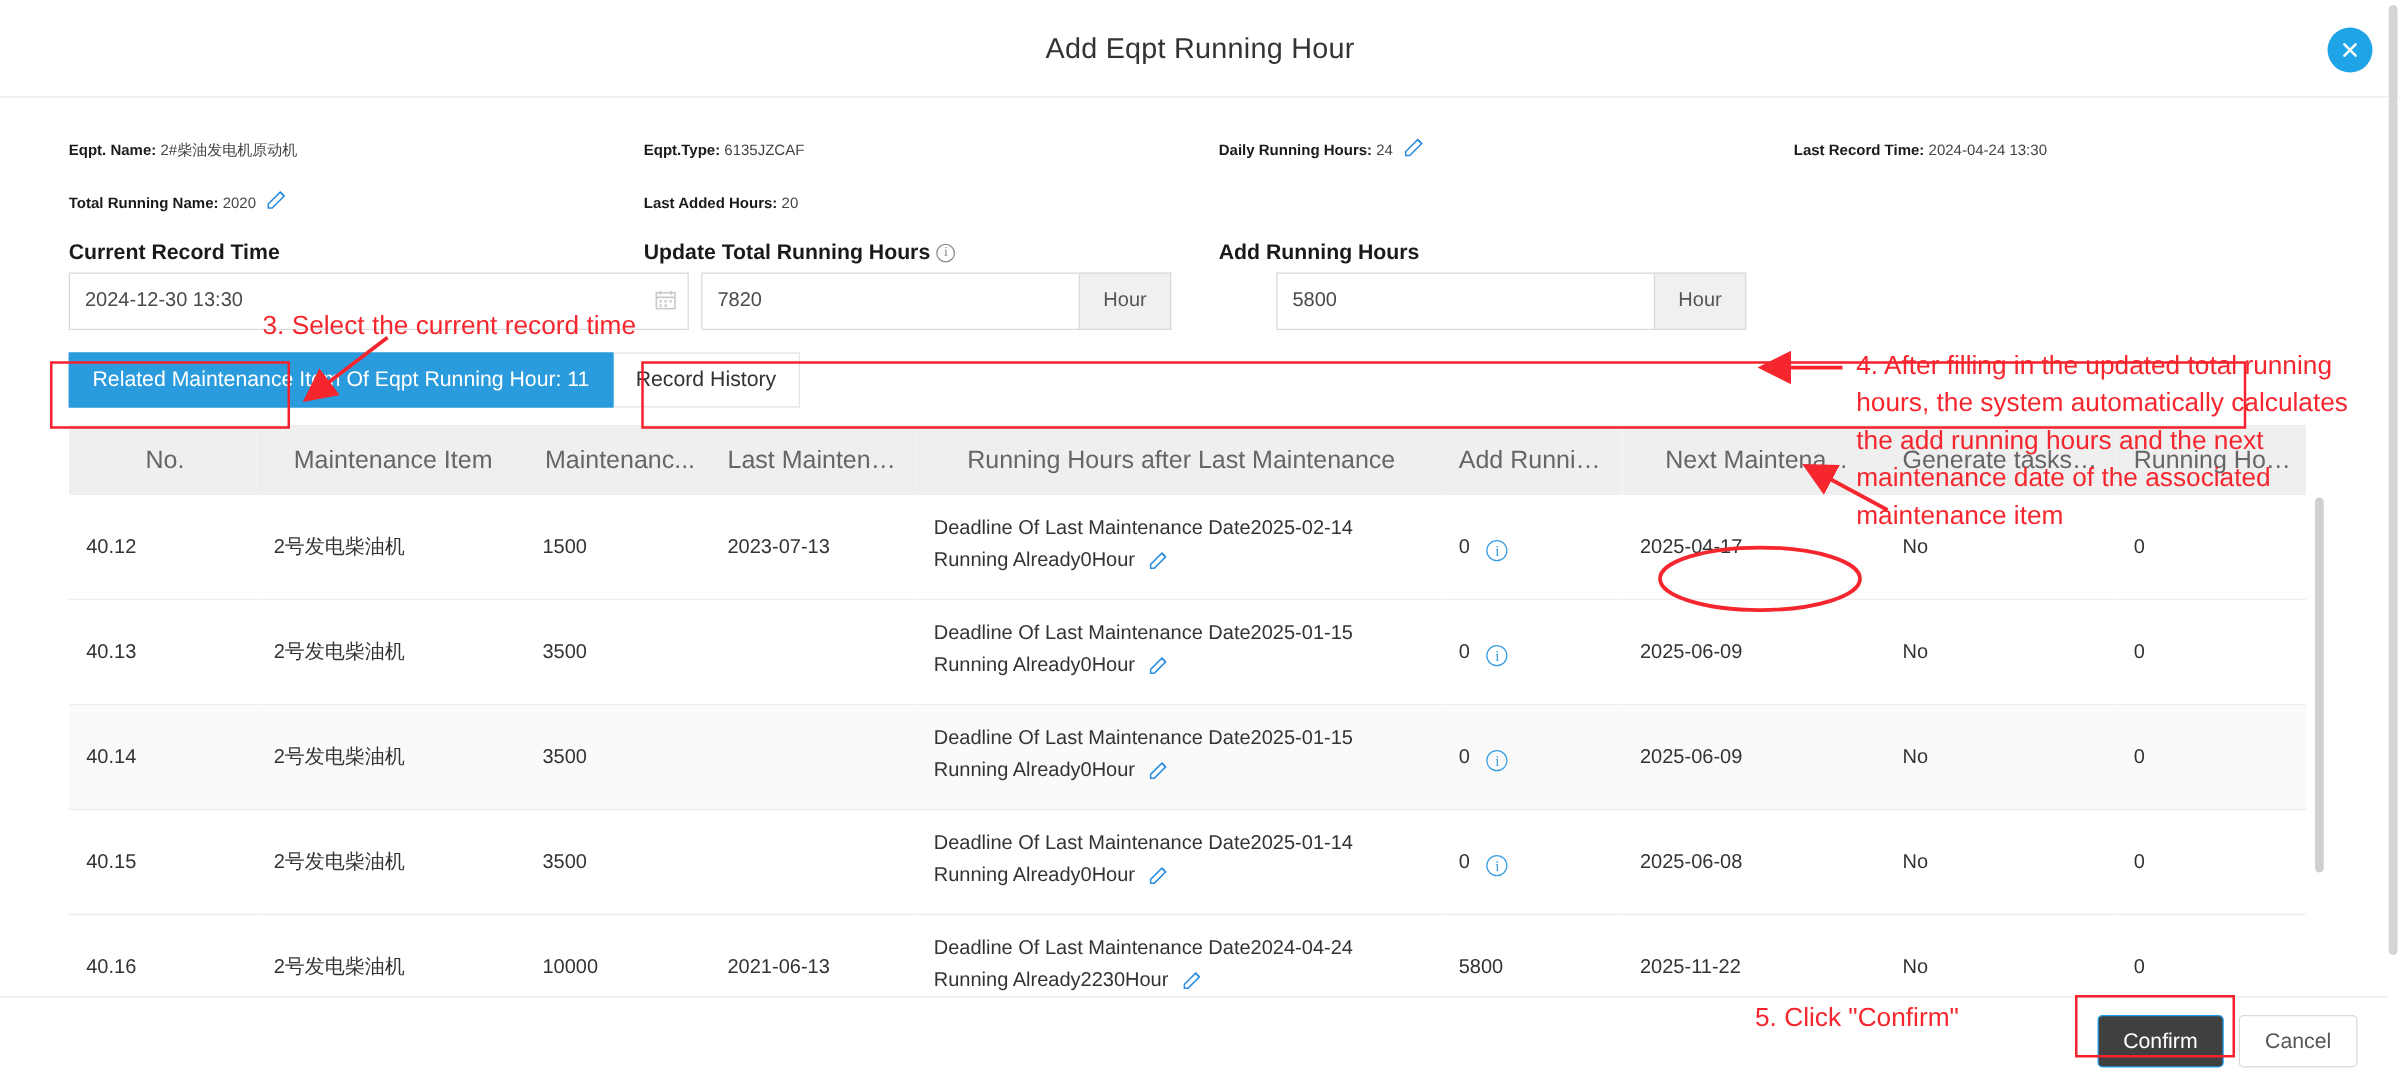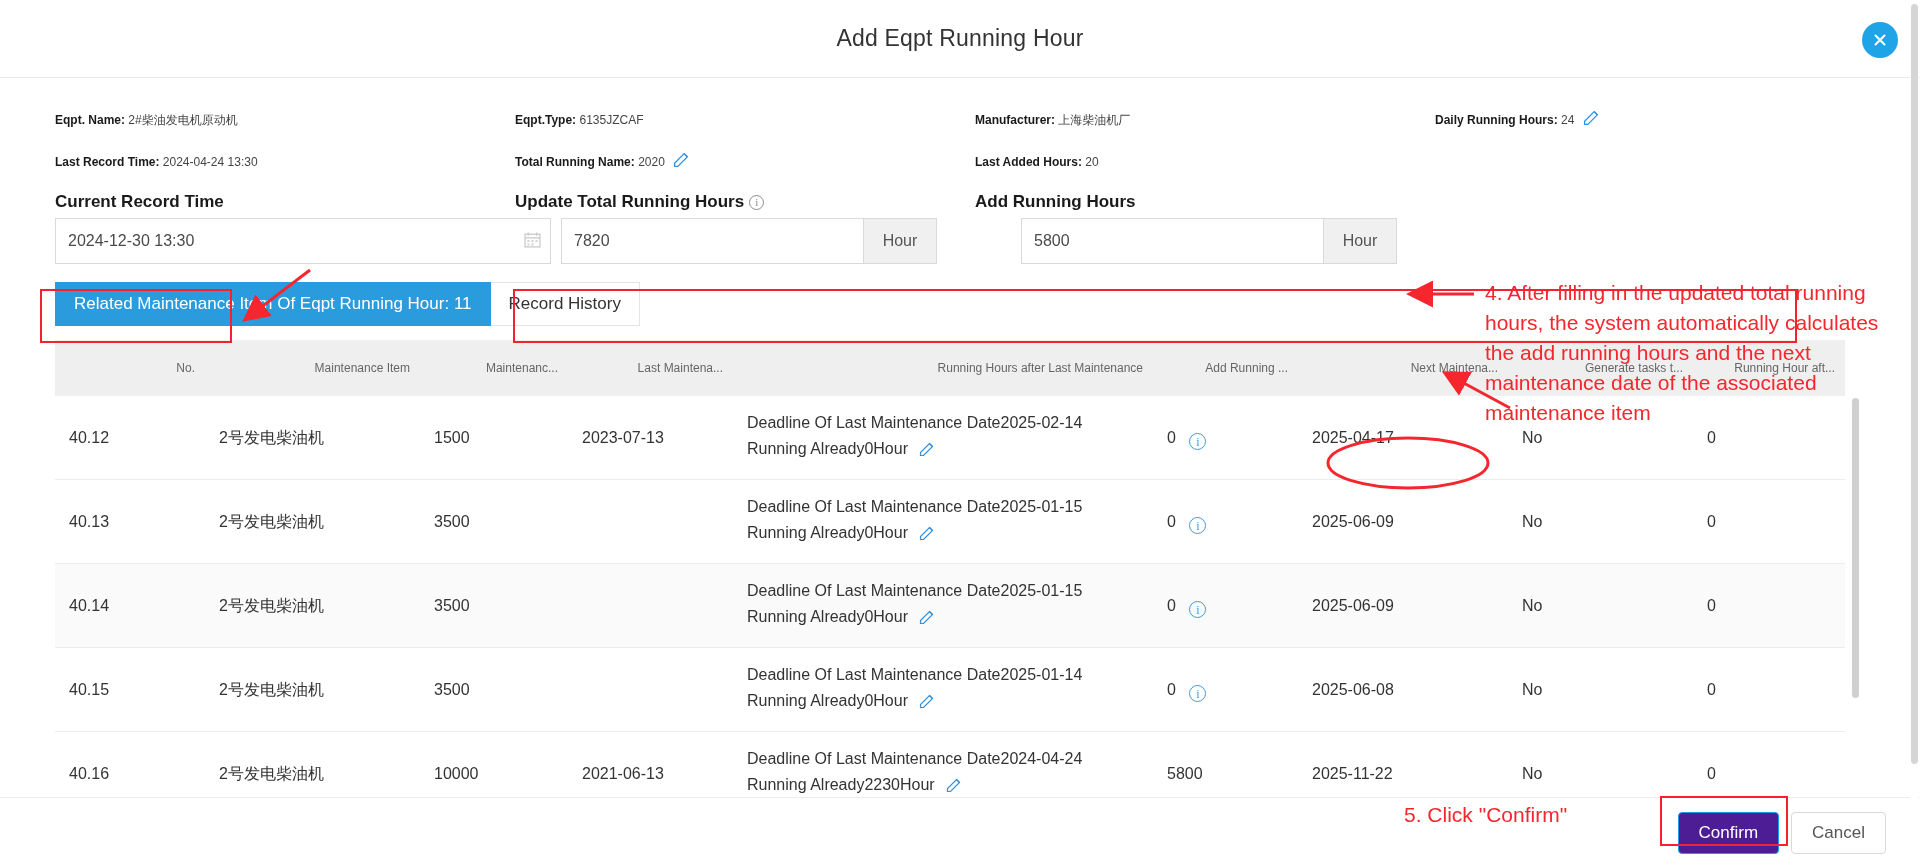--- a/index.html
+++ b/index.html
@@ -158,22 +158,22 @@
   }
   table.grid {
     border-collapse: collapse;
     width: 1790px;
     table-layout: fixed;
   }
   table.grid thead th {
     background: #efefef;
     color: #666;
     font-weight: normal;
-    font-size: 12px;
-    text-align: right;
+    font-size: 20px;
+    text-align: center;
     padding: 16px 10px 16px 14px;
     height: 56px;
     white-space: nowrap;
     overflow: hidden;
     text-overflow: ellipsis;
   }
   table.grid tbody td {
     font-size: 16px;
     color: #333;
     padding: 14px 10px 14px 14px;
@@ -224,21 +224,21 @@
   .btn {
     height: 42px;
     min-width: 94px;
     border-radius: 4px;
     font-size: 17px;
     cursor: pointer;
     padding: 0 20px;
     font-family: "Liberation Sans", sans-serif;
   }
   .btn-primary {
-    background: #4c1d95;
+    background: #404040;
     border: 1px solid #1d9bf0;
     color: #fff;
   }
   .btn-default {
     background: #fff;
     border: 1px solid #d9d9d9;
     color: #555;
   }
   
   .anno {
@@ -293,24 +293,20 @@
   <div class="modal-body">
 
     <div class="info-grid">
       <div class="info-cell">
         <span class="info-label">Eqpt. Name:</span>
         <span class="info-value">2#柴油发电机原动机</span>
       </div>
       <div class="info-cell">
         <span class="info-label">Eqpt.Type:</span>
         <span class="info-value">6135JZCAF</span>
-      </div>
-      <div class="info-cell">
-        <span class="info-label">Manufacturer:</span>
-        <span class="info-value">上海柴油机厂</span>
       </div>
       <div class="info-cell">
         <span class="info-label">Daily Running Hours:</span>
         <span class="info-value">24</span>
         <span class="edit-ico">
           <svg width="17" height="17" viewBox="0 0 16 16">
             <path d="M1.5 11.5 L1.5 14.5 L4.5 14.5 L13.5 5.5 L10.5 2.5 Z" fill="none" stroke="#2d8fe0" stroke-width="1.2"></path>
             <path d="M10.5 2.5 L13.5 5.5" stroke="#2d8fe0" stroke-width="1.2"></path>
           </svg>
         </span>
@@ -561,20 +557,21 @@
 
       <line x1="1474" y1="216" x2="1412" y2="216" stroke="#f5262d" stroke-width="3" marker-end="url(#ah)"></line>
 
       <line x1="1510" y1="330" x2="1447" y2="296" stroke="#f5262d" stroke-width="3" marker-end="url(#ah)"></line>
 
       <ellipse cx="1408" cy="385" rx="80" ry="25" fill="none" stroke="#f5262d" stroke-width="3"></ellipse>
 
       <line x1="1626" y1="820" x2="1565" y2="820" stroke="#f5262d" stroke-width="3" marker-end="url(#ah)"></line>
     </svg>
 
+    <div class="anno anno-3">3. Select the current record time</div>
     <div class="anno anno-4">4. After filling in the updated total running hours, the system automatically calculates the add running hours and the next maintenance date of the associated maintenance item</div>
   </div>
 
   <div class="modal-footer">
     <button class="btn btn-primary">Confirm</button>
     <button class="btn btn-default">Cancel</button>
   </div>
 
   <div class="anno anno-5">5. Click "Confirm"</div>
   <div class="hl" style="left:1660px; top:796px; width:128px; height:50px; z-index:55;"></div>

